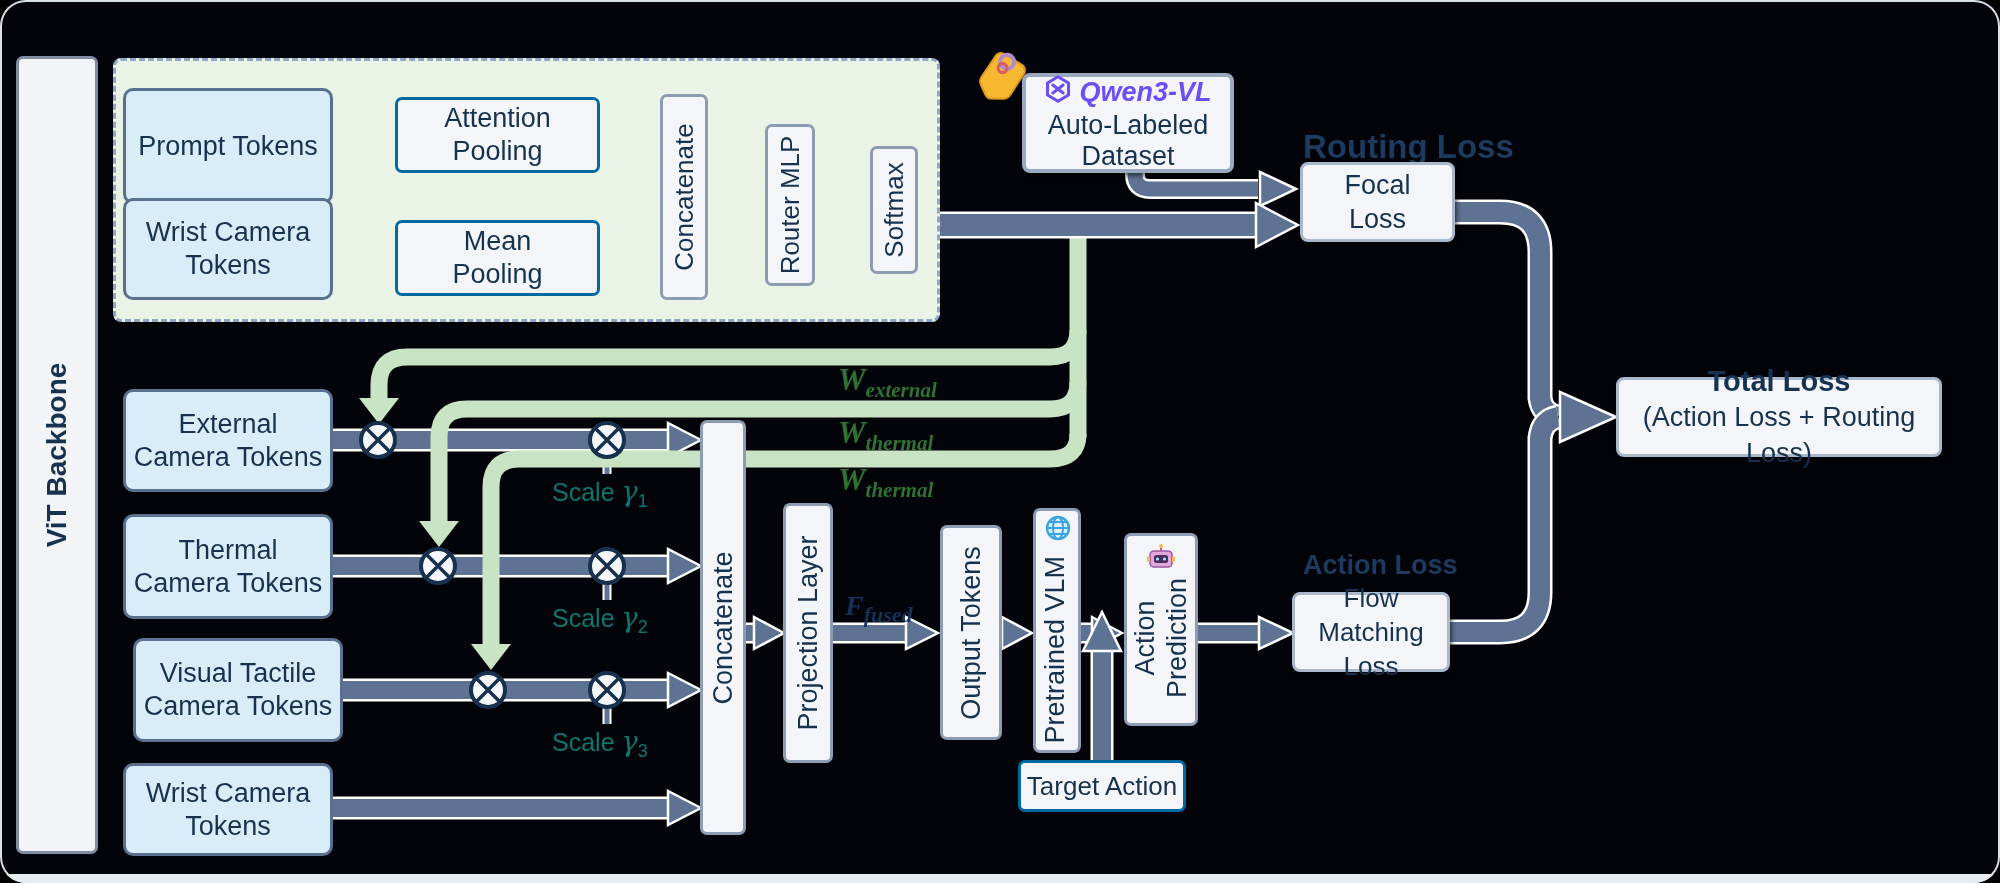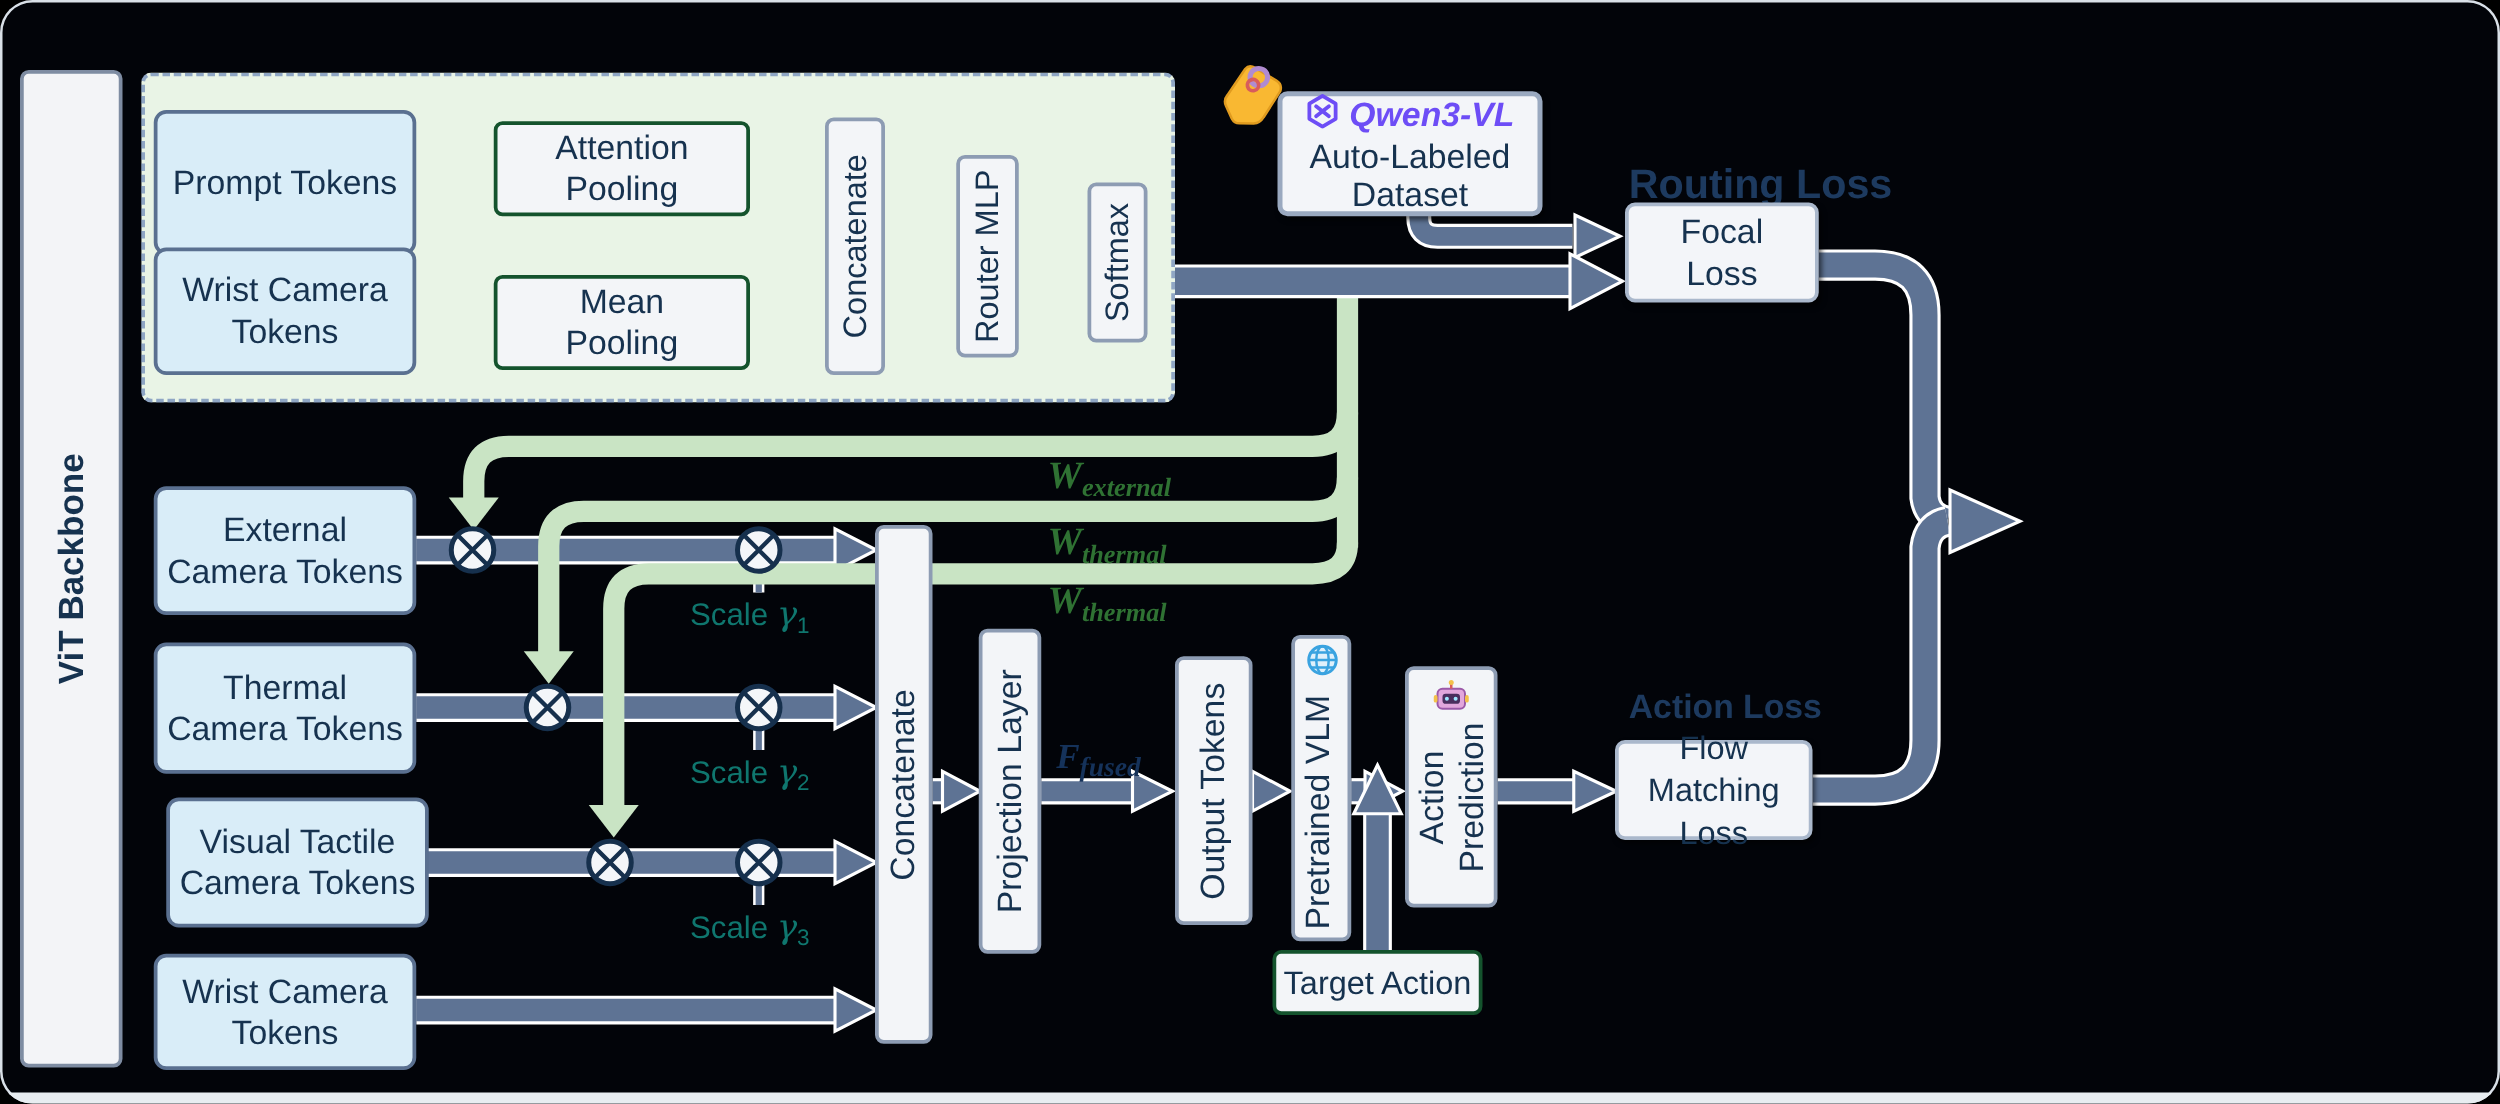--- a/index.html
+++ b/index.html
@@ -8,21 +8,21 @@
     border-radius:26px;overflow:hidden;
     box-shadow: inset 0 0 0 2px #d9e0e7;
     font-family:"Liberation Sans", sans-serif;
   }
   .bottom-bar{position:absolute;left:0;right:0;bottom:0;height:9px;background:#e8edf1;border-radius:0 0 24px 24px;}
   .abs{position:absolute;box-sizing:border-box;}
   
   .bluebox{background:var(--blue-fill);border:3px solid #5a7090;border-radius:10px;
     display:flex;flex-direction:column;align-items:center;justify-content:center;
     color:var(--navy);font-size:27px;line-height:33px;text-align:center;}
-  .graybox{background:var(--box-fill);border:3px solid #14532d;border-radius:7px;
+  .graybox{background:var(--box-fill);border:3px solid #0369a1;border-radius:7px;
     display:flex;flex-direction:column;align-items:center;justify-content:center;
     color:var(--navy);font-size:27px;line-height:33px;text-align:center;}
   .lossbox{background:#f3f5f9;border:3px solid #aab8cc;border-radius:8px;
     display:flex;flex-direction:column;align-items:center;justify-content:center;
     color:var(--navy);font-size:27px;line-height:34px;text-align:center;
     box-shadow:2px 3px 4px rgba(0,0,0,.55);}
   .vbox{background:var(--box-fill);border:3px solid #8d9cb3;border-radius:7px;}
   .vlabel{position:absolute;top:50%;left:50%;transform:translate(-50%,-50%) rotate(-90deg);
     white-space:nowrap;color:var(--navy);font-size:27px;}
   .module{background:var(--module-fill);border:3px dashed #8fa6c4;border-radius:8px;}
@@ -257,20 +257,24 @@
   </div>
 
   <div class="abs title" style="left:1303px;top:128px;font-size:33px;">
     <span>Routing Loss</span>
   </div>
   <div class="abs lossbox" style="left:1300px;top:162px;width:155px;height:80px;">
     <span>Focal</span>
     <span>Loss</span>
   </div>
 
+  <div class="abs lossbox" style="left:1616px;top:377px;width:326px;height:80px;line-height:36px;">
+    <span style="font-weight:bold;font-size:29px;">Total Loss</span>
+    <span>(Action Loss + Routing Loss)</span>
+  </div>
 
   <div class="abs bluebox" style="left:123px;top:389px;width:210px;height:103px;">
     <span>External</span>
     <span>Camera Tokens</span>
   </div>
   <div class="abs bluebox" style="left:123px;top:514px;width:210px;height:105px;">
     <span>Thermal</span>
     <span>Camera Tokens</span>
   </div>
   <div class="abs bluebox" style="left:133px;top:638px;width:210px;height:104px;">

